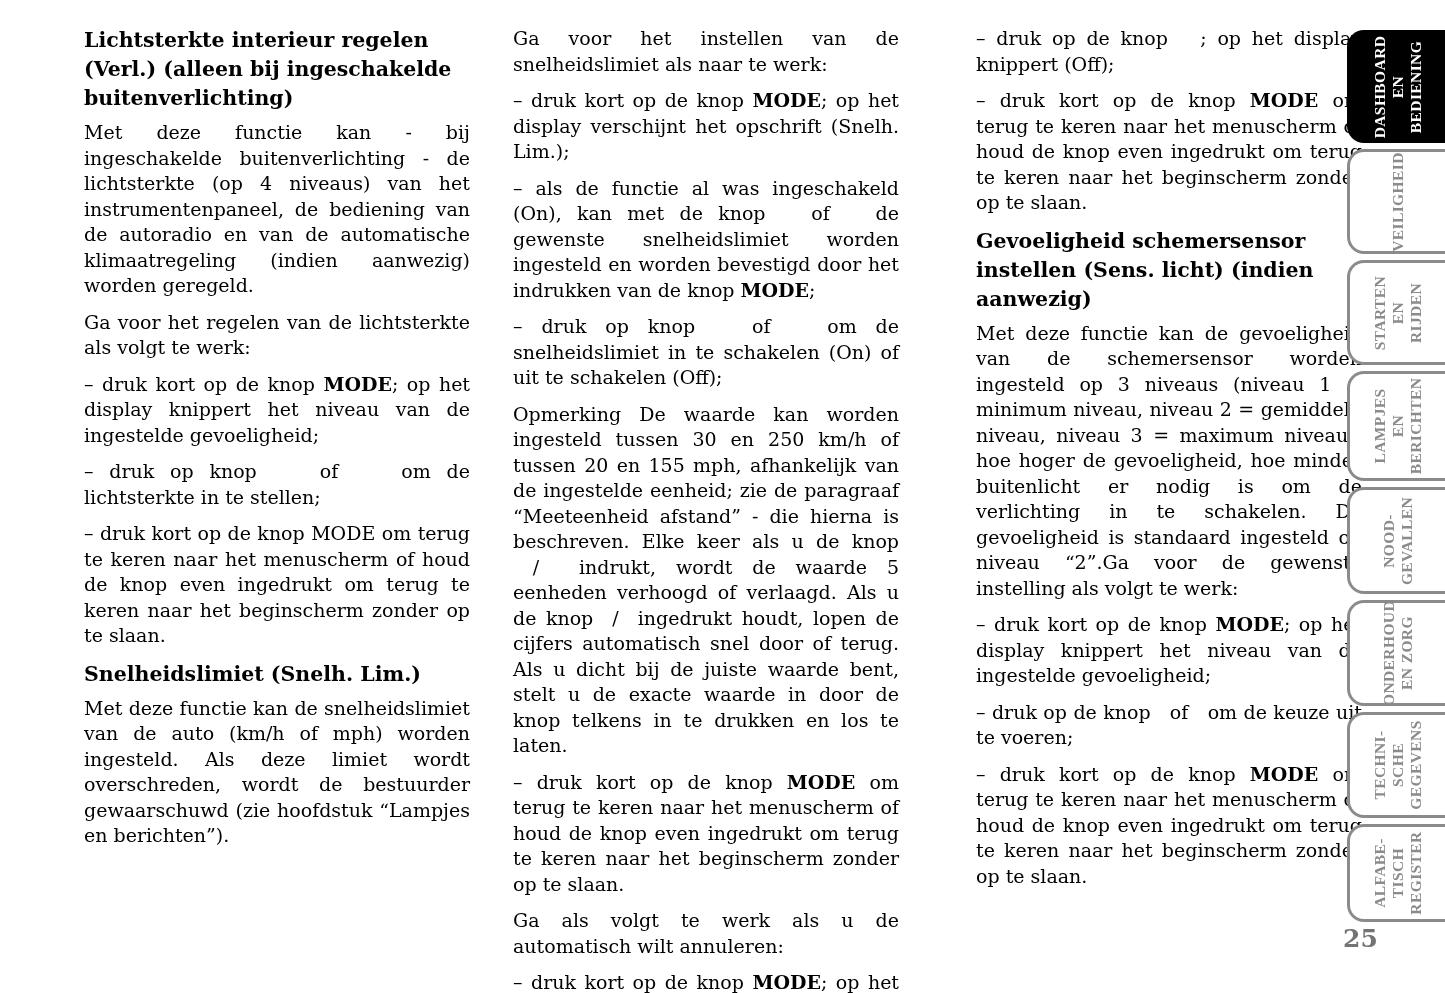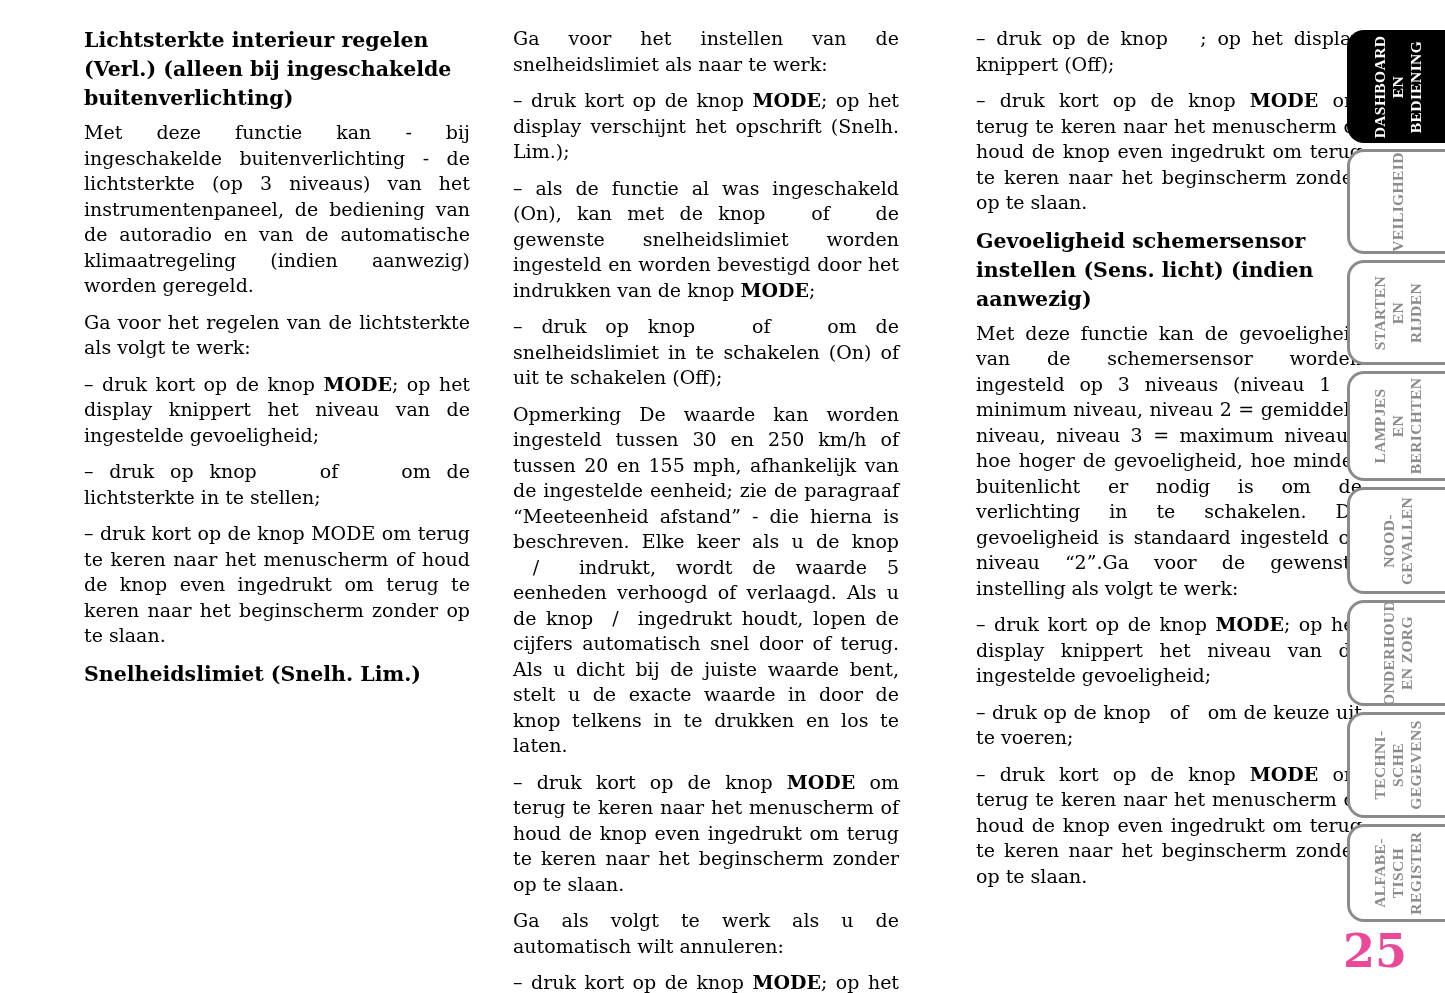--- a/index.html
+++ b/index.html
@@ -34,35 +34,36 @@
     font-family:"Liberation Serif", serif;
     font-weight:bold;font-size:15.5px;line-height:18px;
     text-align:center;white-space:pre-line;color:#8b8b8b;
     letter-spacing:0.4px;
   }
   .tab.active .tab-label{color:#ffffff;}
 
   .pagenum{
     position:absolute;left:1343px;top:924px;
     font-family:"DejaVu Serif", serif;
-    font-size:46px;font-weight:bold;color:#ec4899;
+    font-size:25px;font-weight:bold;color:#737373;
   }
 </style>
 </head>
 <body>
 
 <main>
   <div class="col" id="col1">
       <div class="h1"><b>Lichtsterkte interieur regelen (Verl.) (alleen bij ingeschakelde buitenverlichting)</b></div>
-      <div class="p">Met deze functie kan - bij ingeschakelde buitenverlichting - de lichtsterkte (op 3 niveaus) van het instrumentenpaneel, de bediening van de autoradio en van de automatische klimaatregeling (indien aanwezig) worden geregeld.</div>
+      <div class="p">Met deze functie kan - bij ingeschakelde buitenverlichting - de lichtsterkte (op 4 niveaus) van het instrumentenpaneel, de bediening van de autoradio en van de automatische klimaatregeling (indien aanwezig) worden geregeld.</div>
       <div class="p">Ga voor het regelen van de lichtsterkte als volgt te werk:</div>
       <div class="p">– druk kort op de knop <b>MODE</b>; op het display knippert het niveau van de ingestelde gevoeligheid;</div>
       <div class="p">– druk op knop &nbsp;&nbsp;&nbsp;of &nbsp;&nbsp;&nbsp;om de lichtsterkte in te stellen;</div>
       <div class="p">– druk kort op de knop MODE om terug te keren naar het menuscherm of houd de knop even ingedrukt om terug te keren naar het beginscherm zonder op te slaan.</div>
       <div class="h2"><b>Snelheidslimiet (Snelh. Lim.)</b></div>
+      <div class="p">Met deze functie kan de snelheidslimiet van de auto (km/h of mph) worden ingesteld. Als deze limiet wordt overschreden, wordt de bestuurder gewaarschuwd (zie hoofdstuk “Lampjes en berichten”).</div>
     </div>
   <div class="col" id="col2">
       <div class="p">Ga voor het instellen van de snelheidslimiet als naar te werk:</div>
       <div class="p">– druk kort op de knop <b>MODE</b>; op het display verschijnt het opschrift (Snelh. Lim.);</div>
       <div class="p">– als de functie al was ingeschakeld (On), kan met de knop &nbsp;&nbsp;of &nbsp;&nbsp;de gewenste snelheidslimiet worden ingesteld en worden bevestigd door het indrukken van de knop <b>MODE</b>;</div>
       <div class="p">– druk op knop &nbsp;&nbsp;of &nbsp;&nbsp;om de snelheidslimiet in te schakelen (On) of uit te schakelen (Off);</div>
       <div class="p">Opmerking De waarde kan worden ingesteld tussen 30 en 250 km/h of tussen 20 en 155 mph, afhankelijk van de ingestelde eenheid; zie de paragraaf “Meeteenheid afstand” - die hierna is beschreven. Elke keer als u de knop &nbsp;/&nbsp;&nbsp;indrukt, wordt de waarde 5 eenheden verhoogd of verlaagd. Als u de knop &nbsp;/&nbsp;&nbsp;ingedrukt houdt, lopen de cijfers automatisch snel door of terug. Als u dicht bij de juiste waarde bent, stelt u de exacte waarde in door de knop telkens in te drukken en los te laten.</div>
       <div class="p">– druk kort op de knop <b>MODE</b> om terug te keren naar het menuscherm of houd de knop even ingedrukt om terug te keren naar het beginscherm zonder op te slaan.</div>
       <div class="p">Ga als volgt te werk als u de automatisch wilt annuleren:</div>
       <div class="p">– druk kort op de knop <b>MODE</b>; op het display knippert (On);</div>

